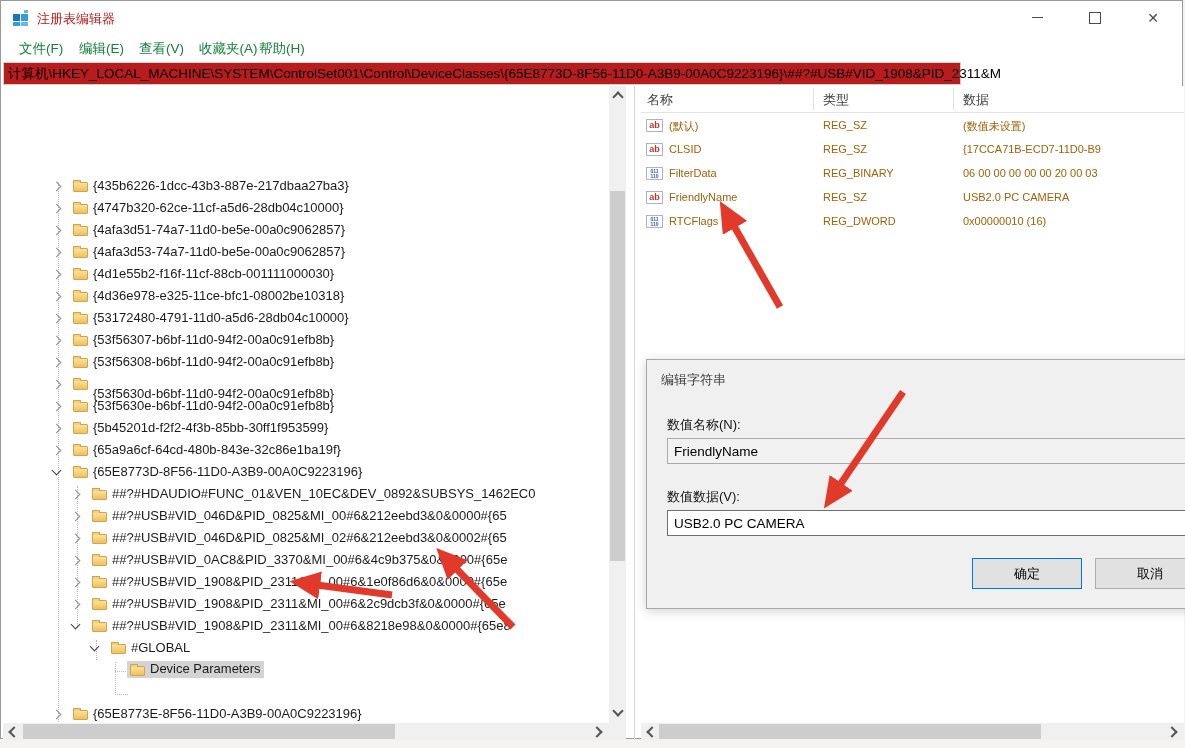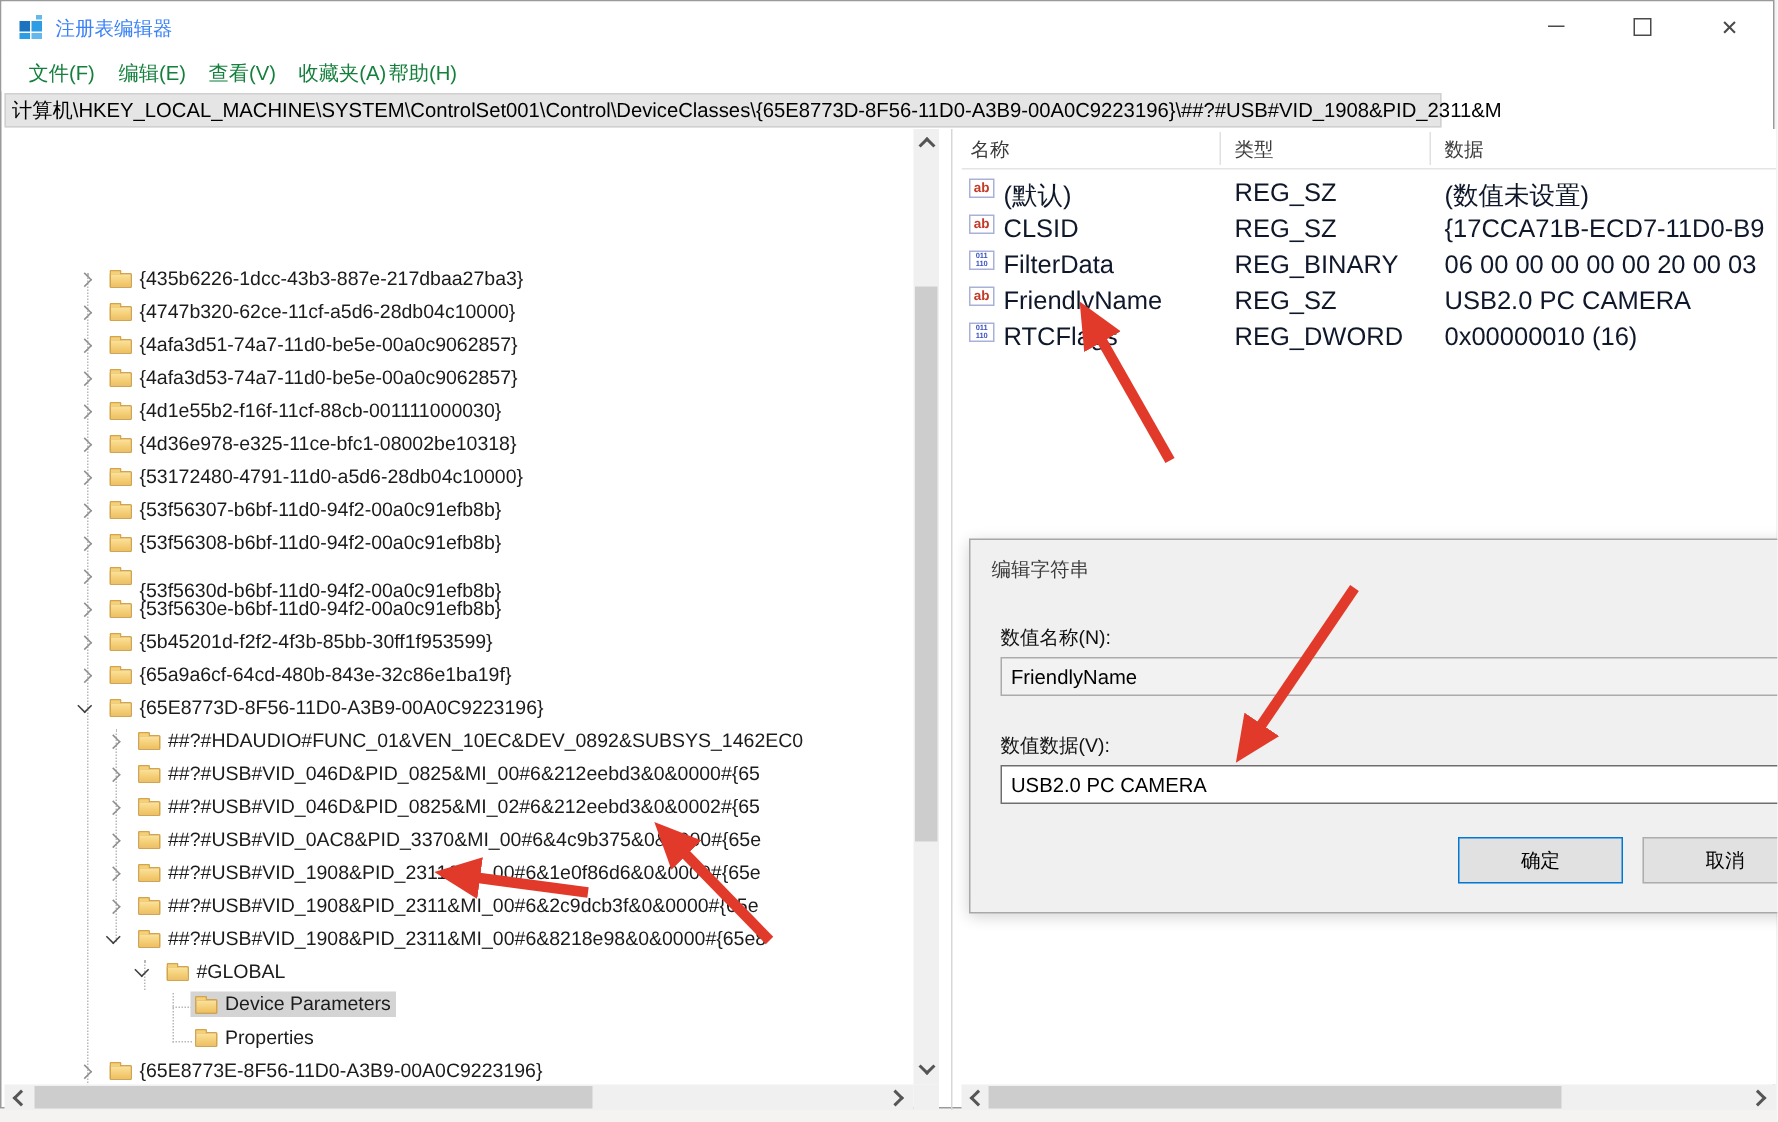--- a/index.html
+++ b/index.html
@@ -12,30 +12,30 @@
   
   .win{position:absolute;left:0;top:0;width:1183px;height:739px;background:#fff;border:1px solid #9a9a9a;box-sizing:border-box;}
   .titlebar{position:absolute;left:0;top:0;right:0;height:34px;background:#fff;}
   .app-icon{position:absolute;left:12px;top:9px;width:16px;height:16px;}
   .app-icon i{position:absolute;background:#2f9de3;}
   .app-icon .b1{left:0;top:4px;width:7px;height:7px;background:#1b74bd;}
   .app-icon .b2{left:8px;top:4px;width:7px;height:7px;}
   .app-icon .b3{left:0;top:12px;width:7px;height:4px;}
   .app-icon .b4{left:8px;top:12px;width:7px;height:4px;background:#63b9ec;}
   .app-icon .b5{left:11px;top:0;width:4px;height:3px;background:#63b9ec;}
-  .title-text{position:absolute;left:36px;top:9px;font-size:13px;color:#3b82f6;}
+  .title-text{position:absolute;left:36px;top:9px;font-size:13px;color:#b91c1c;}
   .wc{position:absolute;top:0;width:58px;height:33px;display:flex;align-items:center;justify-content:center;}
   .wc-min{right:116px;} .wc-max{right:58px;} .wc-close{right:0;}
   .g-min{width:11px;height:1px;background:#4a4a4a;}
   .g-max{width:10px;height:10px;border:1px solid #4a4a4a;}
   .g-close{font-size:14px;color:#4a4a4a;line-height:14px;}
   .menubar{position:absolute;left:0;top:34px;right:0;height:26px;background:#fff;}
   .menu-item{position:absolute;top:3px;font-size:13.5px;color:#15803d;padding:2px 4px;}
   .addressbar{position:absolute;left:2px;top:61px;width:958px;height:23px;box-sizing:border-box;
-    border:1px solid #d0d0d0;background:#e5e5e5;}
+    border:1px solid #d0d0d0;background:#b91c1c;}
   .addressbar input{position:absolute;left:4px;top:1px;width:1170px;height:19px;border:none;outline:none;
     font-family:inherit;font-size:13.5px;color:#000;background:transparent;padding:0;}
   
   .tree-pane{position:absolute;left:2px;top:85px;width:606px;height:637px;overflow:hidden;background:#fff;}
   .divider{position:absolute;left:633px;top:85px;width:1px;height:654px;background:#d7d7d7;}
   .tree-row{position:absolute;height:22px;white-space:nowrap;cursor:default;}
   .tree-label{position:absolute;top:2px;font-size:13px;color:#1b1b1b;}
   .cv{position:absolute;top:7px;width:6px;height:6px;border-style:solid;border-color:#8f8f8f;border-width:1.5px 1.5px 0 0;transform:rotate(45deg);}
   .cv.exp{border-color:#3e3e3e;transform:rotate(135deg);top:5px;}
   .fld{position:absolute;top:6px;width:15px;height:10px;background:linear-gradient(180deg,#fbe29a,#efc05f);
@@ -49,21 +49,21 @@
   .sb-thumb{position:absolute;background:#cdcdcd;}
   .sb-arrow{position:absolute;width:6px;height:6px;border-style:solid;border-color:#555;border-width:2px 2px 0 0;}
   .a-up{transform:rotate(-45deg);} .a-down{transform:rotate(135deg);}
   .a-left{transform:rotate(-135deg);} .a-right{transform:rotate(45deg);}
   
   .val-pane{position:absolute;left:640px;top:85px;width:543px;height:637px;background:#fff;overflow:hidden;}
   .val-header{position:absolute;left:0;top:0;right:0;height:26px;background:#fff;border-bottom:1px solid #e4e4e4;}
   .col-h{position:absolute;top:5px;font-size:13px;color:#3c3c3c;}
   .col-sep{position:absolute;top:2px;width:1px;height:22px;background:#e0e0e0;}
   .val-row{position:absolute;left:0;height:24px;width:100%;}
-  .val-name,.val-type,.val-data{position:absolute;top:4px;font-size:17px;color:#0f172a;white-space:nowrap;}
+  .val-name,.val-type,.val-data{position:absolute;top:4px;font-size:11px;color:#a16207;white-space:nowrap;}
   .vic{position:absolute;left:5px;top:4px;width:17px;height:13px;background:#fff;border:1px solid #aab1d8;
     box-sizing:border-box;text-align:center;font-weight:bold;}
   .vic.string{color:#c43a28;font-size:9px;line-height:11px;}
   .vic.binary{color:#3a52c0;font-size:5px;line-height:5px;white-space:pre;padding-top:1px;}
   
   .dialog{position:absolute;left:645px;top:358px;width:562px;height:250px;background:#f0f0f0;
     border:1px solid #a8a8a8;box-sizing:border-box;box-shadow:0 2px 10px rgba(0,0,0,.18);}
   .dlg-title{position:absolute;left:14px;top:11px;font-size:13px;color:#3c3c3c;}
   .dlg-label{position:absolute;left:20px;font-size:13px;color:#111;}
   .dlg-input{position:absolute;left:20px;width:534px;height:26px;box-sizing:border-box;font-family:inherit;
@@ -232,24 +232,20 @@
         </div>
         <div class="tree-row" style="top: 574px; left: 0px; width: 606px;">
           <span class="tree-label" style="left: 124px; padding-left: 23px; padding-right: 3px; top: 1px; padding-bottom: 2px; background: rgb(212, 212, 212);">Device Parameters</span>
           <span class="fld" style="left: 127px;"></span>
         </div>
         <div class="tree-row" style="top: 552px; left: 0px; width: 606px;">
           <span class="cv exp" style="left: 88px;"></span>
           <span class="tree-label" style="left: 128px;">#GLOBAL</span>
           <span class="fld" style="left: 108px;"></span>
         </div>
-        <div class="tree-row" style="top: 596px; left: 0px; width: 606px;">
-          <span class="tree-label" style="left: 147px;">Properties</span>
-          <span class="fld" style="left: 127px;"></span>
-        </div>
         <div class="tree-row" style="top: 618px; left: 0px; width: 606px;">
           <span class="cv" style="left: 50px;"></span>
           <span class="tree-label" style="left: 90px;">{65E8773E-8F56-11D0-A3B9-00A0C9223196}</span>
           <span class="fld" style="left: 70px;"></span>
         </div>
       </div>
 
     <div class="sb" style="left:608px;top:85px;width:17px;height:637px;">
       <span class="sb-arrow a-up" style="left:5px;top:7px;"></span>
       <div class="sb-thumb" style="left:1px;top:105px;width:15px;height:370px;"></div>

